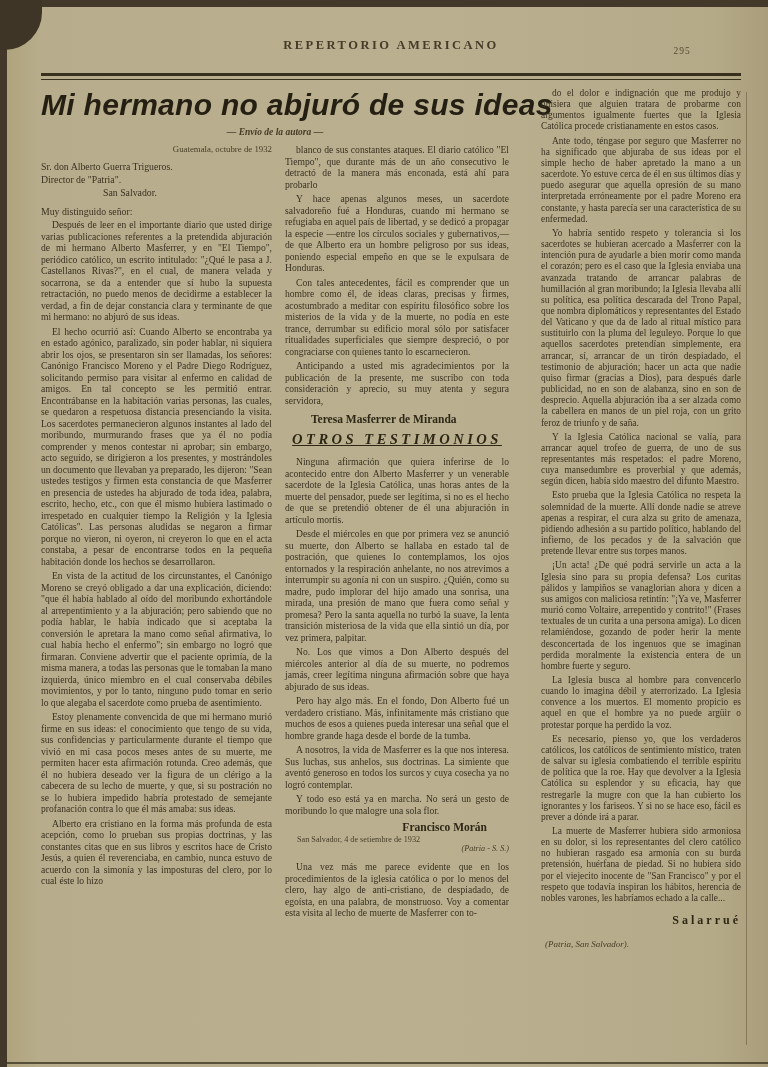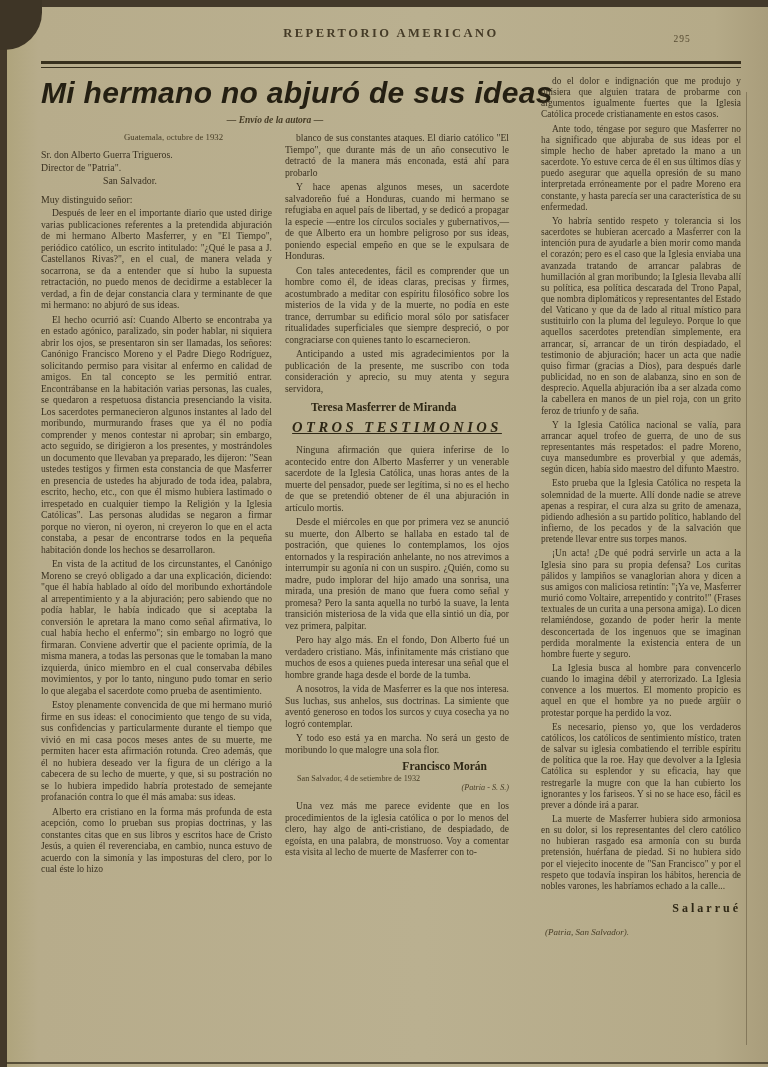--- a/index.html
+++ b/index.html
@@ -9,21 +9,21 @@
     font-family:"Liberation Serif","DejaVu Serif",serif;
     color:#3a3121;
   }
   
   .edge-top{position:absolute;top:0;left:0;right:0;height:7px;background:#43392a;}
   .edge-left{position:absolute;top:0;left:0;bottom:0;width:7px;background:#43392a;}
   .corner-blob{position:absolute;top:0;left:0;width:42px;height:50px;background:#3e3526;border-bottom-right-radius:90% 75%;}
   .edge-bottom{position:absolute;left:6px;right:0;bottom:3px;height:2px;background:rgba(58,49,32,.75);}
   .crease-right{position:absolute;top:92px;bottom:22px;right:21px;width:1px;background:rgba(70,58,36,.4);}
 
-  .content{position:absolute;left:41px;right:27px;top:26px;}
+  .content{position:absolute;left:41px;right:27px;top:38px;}
 
   .masthead{position:relative;height:26px;}
   .journal{position:absolute;left:0;right:0;text-align:center;font-weight:bold;
     font-size:12.5px;letter-spacing:2.5px;color:#453b27;}
   .pn-wrap{position:absolute;right:0;top:2px;width:118px;text-align:center;
     border-bottom:2px solid rgba(55,46,28,.85);padding-bottom:16px;}
   .pn{font-size:9.5px;color:#564b31;letter-spacing:1px;}
 
   .double-rule{margin-top:9px;border-top:3px solid #37301d;border-bottom:1px solid #37301d;height:3px;}
 
@@ -39,21 +39,21 @@
   .subtitle{text-align:center;font-style:italic;font-weight:bold;font-size:9.5px;margin-top:5px;color:#453b25;}
 
   .two-cols{display:flex;margin-top:7px;}
   .col1{width:231px;flex:0 0 231px;}
   .col2{flex:1;margin-left:13px;}
 
   .bodytext p{margin:0 0 3px 0;text-indent:11px;text-align:justify;}
   .col1 p,.col2 p{font-size:9.6px;line-height:11.5px;}
   .col3 p{font-size:9.4px;line-height:11.15px;}
 
-  .dateline1{font-size:8.8px;text-align:center;padding-left:34px;color:#473d26;}
+  .dateline1{font-size:8.8px;text-align:right;padding-left:34px;color:#473d26;}
   .address{margin-top:6px;font-size:9.8px;line-height:13px;}
   .address .l3{padding-left:62px;}
   .salutation{margin-top:7px;font-size:9.8px;}
   .col1 .first-p{margin-top:2px;}
 
   .sig-teresa{text-align:left;padding-left:26px;font-weight:bold;font-size:11.5px;margin:7px 0 6px;color:#2e2715;}
   .section-heading{text-align:center;font-style:italic;font-weight:bold;font-size:14.5px;
     letter-spacing:3.5px;margin:4px 0 8px;color:#2e2715;white-space:nowrap;text-decoration:underline;}
   .sig-moran{text-align:right;padding-right:22px;font-weight:bold;font-size:11.5px;margin:5px 0 2px;color:#2e2715;}
   .dateline2{font-size:8.2px;padding-left:12px;color:#473d26;}
@@ -112,20 +112,21 @@
 
           <div class="col2 bodytext">
             <p>blanco de sus constantes ataques. El diario católico "El Tiempo", que durante más de un año consecutivo le detractó de la manera más enconada, está ahí para probarlo</p>
             <p>Y hace apenas algunos meses, un sacerdote salvadoreño fué a Honduras, cuando mi hermano se refugiaba en aquel país de libertad, y se dedicó a propagar la especie —entre los círculos sociales y gubernativos,— de que Alberto era un hombre peligroso por sus ideas, poniendo especial empeño en que se le expulsara de Honduras.</p>
             <p>Con tales antecedentes, fácil es comprender que un hombre como él, de ideas claras, precisas y firmes, acostumbrado a meditar con espíritu filosófico sobre los misterios de la vida y de la muerte, no podía en este trance, derrumbar su edificio moral sólo por satisfacer ritualidades superficiales que siempre despreció, o por congraciarse con quienes tanto lo escarnecieron.</p>
             <p>Anticipando a usted mis agradecimientos por la publicación de la presente, me suscribo con toda consideración y aprecio, su muy atenta y segura servidora,</p>
             <div class="sig-teresa">Teresa Masferrer de Miranda</div>
             <div class="section-heading">OTROS TESTIMONIOS</div>
             <p>Ninguna afirmación que quiera inferirse de lo acontecido entre don Alberto Masferrer y un venerable sacerdote de la Iglesia Católica, unas horas antes de la muerte del pensador, puede ser legítima, si no es el hecho de que se pretendió obtener de él una abjuración in artículo mortis.</p>
             <p>Desde el miércoles en que por primera vez se anunció su muerte, don Alberto se hallaba en estado tal de postración, que quienes lo contemplamos, los ojos entornados y la respiración anhelante, no nos atrevimos a interrumpir su agonía ni con un suspiro. ¿Quién, como su madre, pudo implorar del hijo amado una sonrisa, una mirada, una presión de mano que fuera como señal y promesa? Pero la santa aquella no turbó la suave, la lenta transición misteriosa de la vida que ella sintió un día, por vez primera, palpitar.</p>
+            <p>No. Los que vimos a Don Alberto después del miércoles anterior al día de su muerte, no podremos jamás, creer legítima ninguna afirmación sobre que haya abjurado de sus ideas.</p>
             <p>Pero hay algo más. En el fondo, Don Alberto fué un verdadero cristiano. Más, infinitamente más cristiano que muchos de esos a quienes pueda interesar una señal que el hombre grande haga desde el borde de la tumba.</p>
             <p>A nosotros, la vida de Masferrer es la que nos interesa. Sus luchas, sus anhelos, sus doctrinas. La simiente que aventó generoso en todos los surcos y cuya cosecha ya no logró contemplar.</p>
             <p>Y todo eso está ya en marcha. No será un gesto de moribundo lo que malogre una sola flor.</p>
             <div class="sig-moran">Francisco Morán</div>
             <div class="dateline2">San Salvador, 4 de setiembre de 1932</div>
             <div class="source2">(Patria - S. S.)</div>
             <p>Una vez más me parece evidente que en los procedimientos de la iglesia católica o por lo menos del clero, hay algo de anti-cristiano, de despiadado, de egoísta, en una palabra, de monstruoso. Voy a comentar esta visita al lecho de muerte de Masferrer con to-</p>
           </div>
 
         </div>

